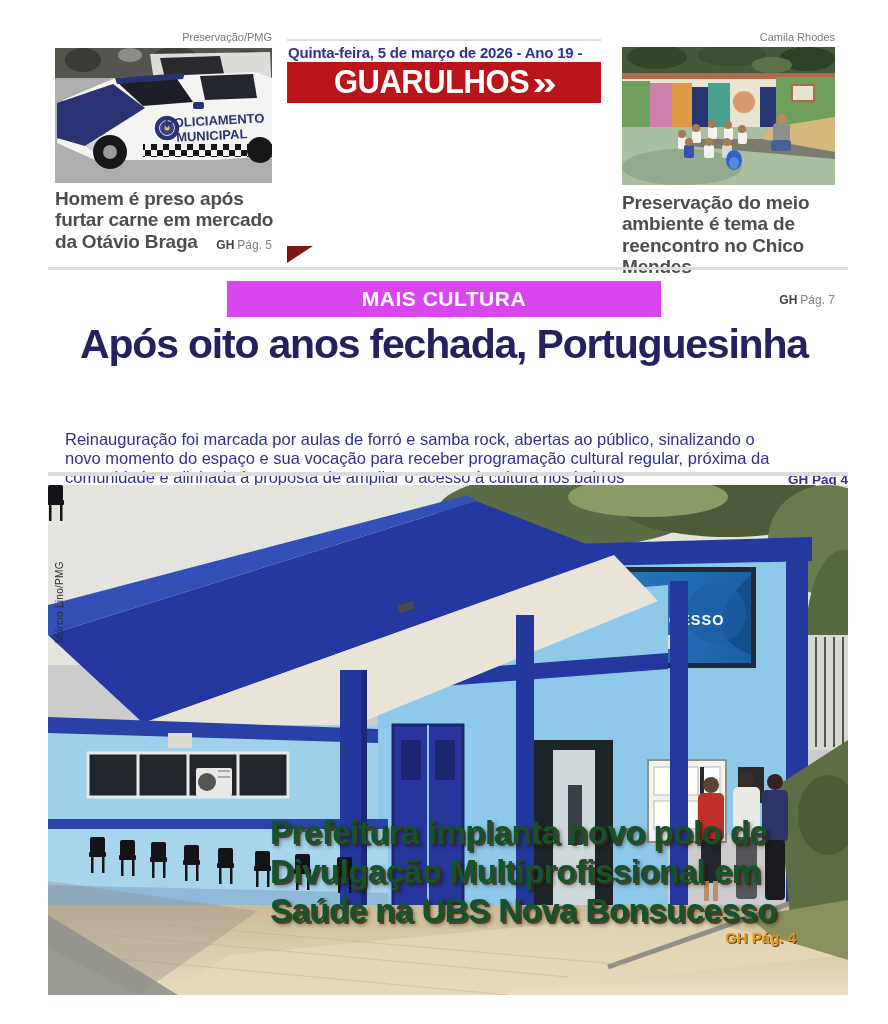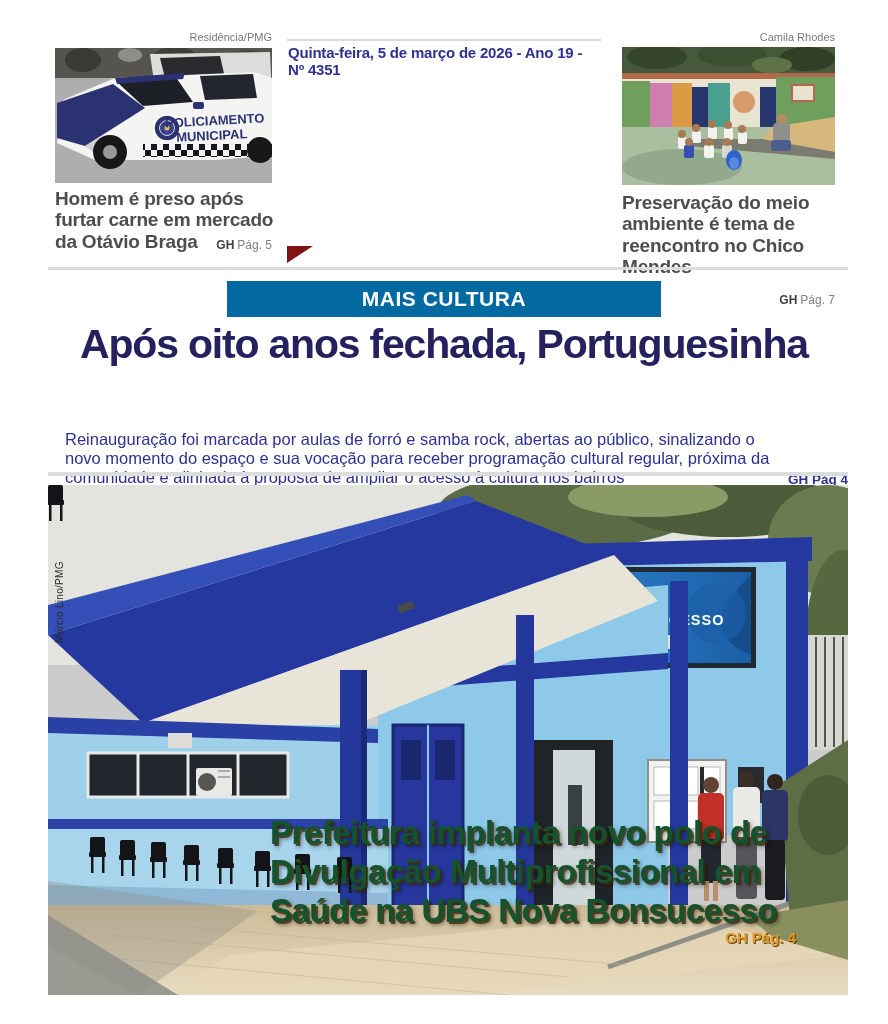--- a/index.html
+++ b/index.html
@@ -21,41 +21,41 @@
   .m-redband .chev{font-size:34px;font-weight:800;margin-left:6px;transform:scaleX(1.3);}
   .m-navy{background:#2e2a78;color:#fff;display:flex;align-items:flex-start;justify-content:center;
           clip-path:polygon(0 0,100% 0,100% calc(100% - 24px),calc(100% - 24px) 100%,0 100%);}
   .m-navy .t{font-size:112px;font-weight:800;letter-spacing:-6px;line-height:108px;
              transform:scaleY(1.22);transform-origin:top center;margin-top:14px;}
   .m-fold{width:0;height:0;border-top:17px solid #7e1416;border-right:26px solid transparent;}
   .m-foot{font-size:12px;color:#2e2a78;display:flex;justify-content:space-between;font-weight:bold;}
   .m-foot .w{font-weight:normal;}
   
   .rule{background:#dcdcdc;}
-  .kicker{background:#0369a1;color:#fff;display:flex;align-items:center;justify-content:center;
+  .kicker{background:#d946ef;color:#fff;display:flex;align-items:center;justify-content:center;
           font-size:21px;font-weight:800;letter-spacing:.5px;}
   .big-headline{color:#24215e;font-weight:800;font-size:41px;line-height:45px;letter-spacing:-1.2px;
                 text-align:center;white-space:nowrap;}
   .deck{font-size:16.5px;line-height:19px;color:#2e3192;font-weight:500;margin-left:17px;}
   .deck-ref{font-size:13.5px;font-weight:800;color:#2e3192;}
   
   .overlay-head{color:#14532d;font-weight:700;font-size:33px;line-height:39px;letter-spacing:-.5px;
                 text-shadow:2px 2px 0 rgba(61,42,6,.78), 3px 3px 4px rgba(0,0,0,.45);}
   .overlay-ref{color:#e8971c;font-weight:800;font-size:15px;
                text-shadow:1px 1px 0 rgba(61,42,6,.8);}
   .vcredit{writing-mode:vertical-rl;transform:rotate(180deg);font-size:10px;color:#2b2b2b;
            letter-spacing:.3px;}
   svg text{font-family:"Liberation Sans", sans-serif;}
 </style>
 </head>
 <body>
 
 <div id="page">
 
-  <div class="abs credit" style="left:48px;top:31px;width:224px;">Residência/PMG</div>
+  <div class="abs credit" style="left:48px;top:31px;width:224px;">Preservação/PMG</div>
 
   <div class="abs photo-frame" style="left:55px;top:48px;width:217px;height:135px;">
     <svg width="217" height="135" viewBox="0 0 217 135">
       <defs>
         <pattern id="chk" width="12" height="12" patternUnits="userSpaceOnUse">
           <rect width="12" height="12" fill="#f2f2f2"></rect>
           <rect x="0" y="0" width="6" height="6" fill="#15151a"></rect>
           <rect x="6" y="6" width="6" height="6" fill="#15151a"></rect>
         </pattern>
       </defs>
@@ -87,20 +87,24 @@
   </div>
 
   <div class="abs side-headline" style="left:55px;top:188px;width:220px;">Homem é preso após furtar carne em mercado da Otávio Braga</div>
   <div class="abs pageref" style="left:55px;top:238px;width:217px;">
     <b>GH</b><span>Pág. 5</span>
   </div>
 
   <div class="abs m-hairline" style="left:287px;top:39px;width:314px;"></div>
   <div class="abs m-date" style="left:288px;top:44px;width:314px;">Quinta-feira, 5 de março de 2026 - Ano 19 - Nº 4351</div>
 
+  <div class="abs m-redband" style="left:287px;top:62px;width:314px;height:41px;">
+    <span class="t">GUARULHOS</span>
+    <span class="chev">»</span>
+  </div>
 
   <div class="abs m-fold" style="left:287px;top:246px;"></div>
 
 
   <div class="abs credit" style="left:620px;top:31px;width:215px;">Camila Rhodes</div>
 
   <div class="abs photo-frame" style="left:622px;top:47px;width:213px;height:138px;">
     <svg width="213" height="138" viewBox="0 0 213 138">
       <rect width="213" height="138" fill="#a9bfa0"></rect>
       <rect width="213" height="30" fill="#46593a"></rect>

